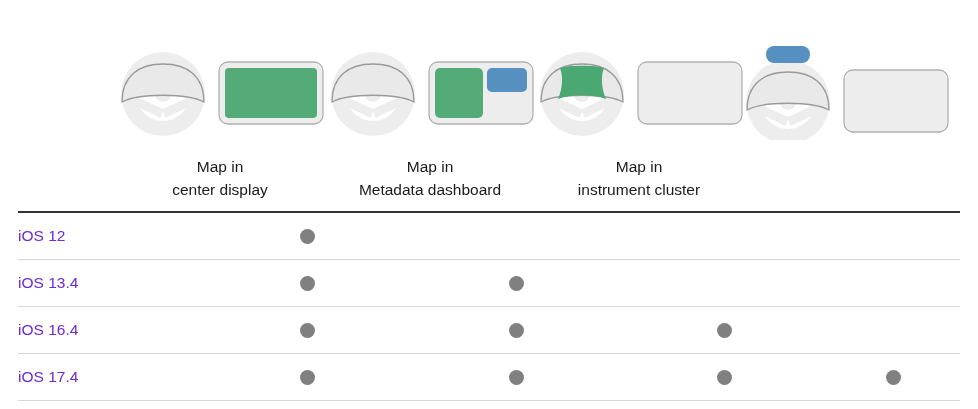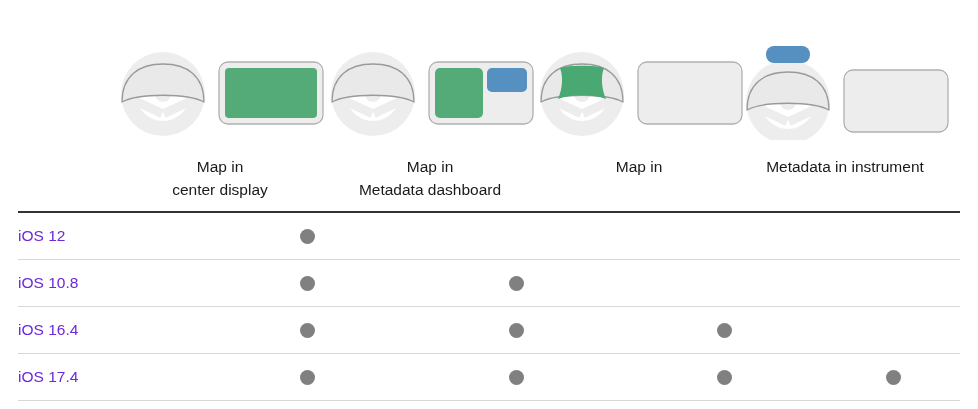--- a/index.html
+++ b/index.html
@@ -186,23 +186,23 @@
     <div class="col-header col-header-1">
       <span class="line">Map in</span>
       <span class="line">center display</span>
     </div>
     <div class="col-header col-header-2">
       <span class="line">Map in</span>
       <span class="line">Metadata dashboard</span>
     </div>
     <div class="col-header col-header-3">
       <span class="line">Map in</span>
+      <span class="line">instrument cluster</span>
     </div>
     <div class="col-header col-header-4">
-      <span class="line">Metadata in instrument</span>
     </div>
   </div>
 
   <table class="matrix">
     <thead>
       <tr>
         <th style="width:184px"></th>
         <th style="width:210px"></th>
         <th style="width:209px"></th>
         <th style="width:206px"></th>
@@ -211,21 +211,21 @@
     </thead>
     <tbody>
         <tr>
           <td class="row-label">iOS 12</td>
           <td class="cell-mark"><span class="dot" style="background: rgb(128, 128, 128);"></span></td>
           <td class="cell-mark"></td>
           <td class="cell-mark"></td>
           <td class="cell-mark"></td>
         </tr>
         <tr>
-          <td class="row-label">iOS 10.8</td>
+          <td class="row-label">iOS 13.4</td>
           <td class="cell-mark"><span class="dot" style="background: rgb(128, 128, 128);"></span></td>
           <td class="cell-mark"><span class="dot" style="background: rgb(128, 128, 128);"></span></td>
           <td class="cell-mark"></td>
           <td class="cell-mark"></td>
         </tr>
         <tr>
           <td class="row-label">iOS 16.4</td>
           <td class="cell-mark"><span class="dot" style="background: rgb(128, 128, 128);"></span></td>
           <td class="cell-mark"><span class="dot" style="background: rgb(128, 128, 128);"></span></td>
           <td class="cell-mark"><span class="dot" style="background: rgb(128, 128, 128);"></span></td>

